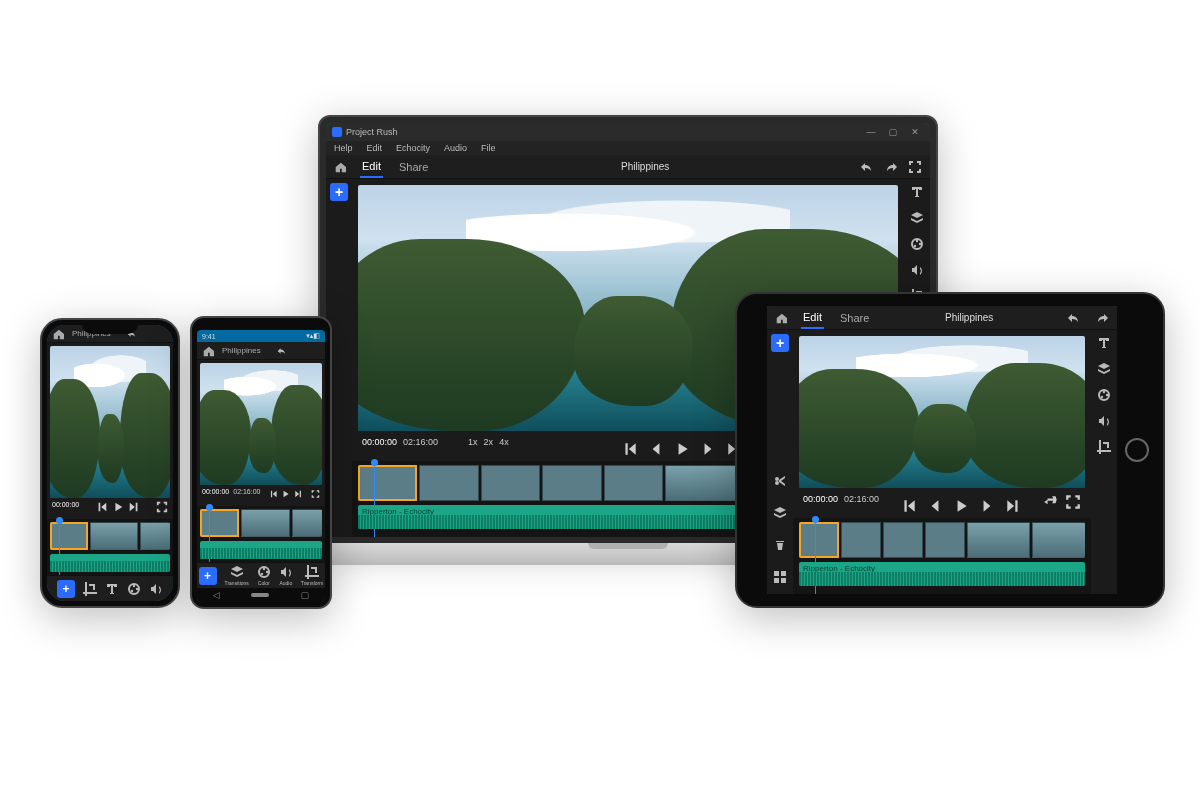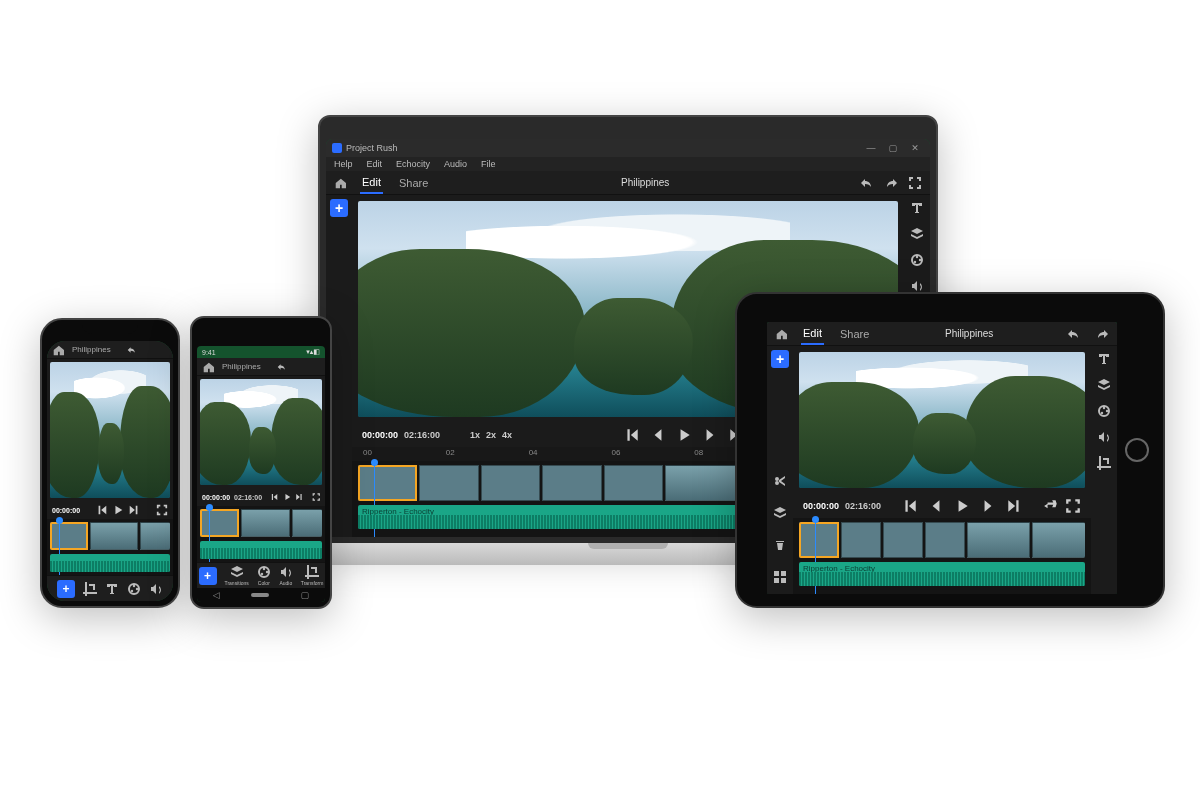--- a/index.html
+++ b/index.html
@@ -9,21 +9,21 @@
     background: #fff;
     font-family: -apple-system, "Segoe UI", Helvetica, Arial, sans-serif;
     position: relative;
     overflow: hidden;
     font-size: 12px;
     color: #ccc;
   }
 
   
   .device { position: absolute; background: #0b0b0b; border-radius: 18px; box-shadow: 0 10px 40px rgba(0,0,0,.25); }
-  .device .screen { position: absolute; background: #14532d; overflow: hidden; margin-top: 16px; }
+  .device .screen { position: absolute; background: #0369a1; overflow: hidden; }
 
   
   .laptop { left: 318px; top: 115px; width: 620px; height: 430px; border-radius: 12px 12px 4px 4px; background: #2a2a2a; border: 2px solid #444; }
   .laptop .screen { left: 6px; top: 6px; right: 6px; bottom: 6px; border-radius: 6px; }
   .laptop-base { position:absolute; left: 288px; top: 543px; width: 680px; height: 22px;
     background: linear-gradient(#d9d9d9,#bababa); border-radius: 0 0 18px 18px; }
   .laptop-base::before{ content:""; position:absolute; left:50%; top:0; width:80px; height:6px; margin-left:-40px; background:#b0b0b0; border-radius:0 0 6px 6px;}
 
   
   .tablet { left: 735px; top: 292px; width: 430px; height: 316px; border-radius: 22px; border: 2px solid #333; }
@@ -64,21 +64,21 @@
   .preview { flex:1; margin:6px; border-radius:2px; background:
     linear-gradient(180deg,#bcd3e6 0%,#cfe1ef 22%,#6aa3b5 65%,#1f5e6d 100%);
     position:relative; overflow:hidden; }
   .island { position:absolute; background: linear-gradient(180deg,#3e5b33,#1e3a21); border-radius: 40% 50% 45% 55% / 55% 50% 60% 45%; }
   .island.l { left:-6%; bottom:0; width:48%; height:78%; }
   .island.r { right:-6%; bottom:0; width:48%; height:82%; }
   .island.c { left:40%; bottom:10%; width:22%; height:45%; }
   .water { position:absolute; left:0; right:0; bottom:0; height:28%; background:linear-gradient(180deg,#2a8a99,#0f4e5b);}
   .cloud { position:absolute; top:6%; left:20%; width:60%; height:22%; background:radial-gradient(ellipse at 30% 60%,#fff 0 40%,transparent 42%),radial-gradient(ellipse at 65% 40%,#eef4f8 0 45%,transparent 47%);}
 
-  .transport { height:24px; display:flex; align-items:center; padding:0 10px; gap:6px; font-size:9px; color:#ccc;font-weight:bold; }
+  .transport { height:24px; display:flex; padding:0 10px; gap:6px; font-size:9px; color:#ccc; }
   .transport .time{ color:#fff; }
   .transport .sp{flex:1;}
   .tbtn { width:16px;height:16px; color:#ccc; }
   .transport .center-controls{ display:flex; gap:10px; align-items:center; }
 
   .ruler { height:14px; background:#181818; position:relative; font-size:8px; color:#888; }
   .ruler span{ position:absolute; top:1px; }
   .timeline { background:#141414; position:relative; padding:4px 6px 8px 6px; }
   .trk { height:36px; margin-bottom:4px; border-radius:2px; display:flex; gap:2px; overflow:hidden; }
   .clip { flex:0 0 auto; height:100%; border:1px solid rgba(0,0,0,.4); background:#5b7d88; }
@@ -255,29 +255,20 @@
           </div>
           <span class="sp"></span>
           <svg class="tbtn" viewBox="0 0 14 14">
               <use href="#i-loop"></use>
             </svg>
           <svg class="tbtn" viewBox="0 0 14 14">
               <use href="#i-full"></use>
             </svg>
         </div>
 
-        <div class="ruler">
-          <span style="left:2%">00</span>
-          <span style="left:17%">02</span>
-          <span style="left:32%">04</span>
-          <span style="left:47%">06</span>
-          <span style="left:62%">08</span>
-          <span style="left:77%">10</span>
-          <span style="left:92%">12</span>
-        </div>
 
         <div class="timeline">
           <div class="playhead"></div>
           <div class="trk">
             <div class="clip sel" style="width:11%"></div>
             <div class="clip" style="width:11%"></div>
             <div class="clip" style="width:11%"></div>
             <div class="clip" style="width:11%"></div>
             <div class="clip" style="width:11%"></div>
             <div class="clip people" style="width:15%"></div>

